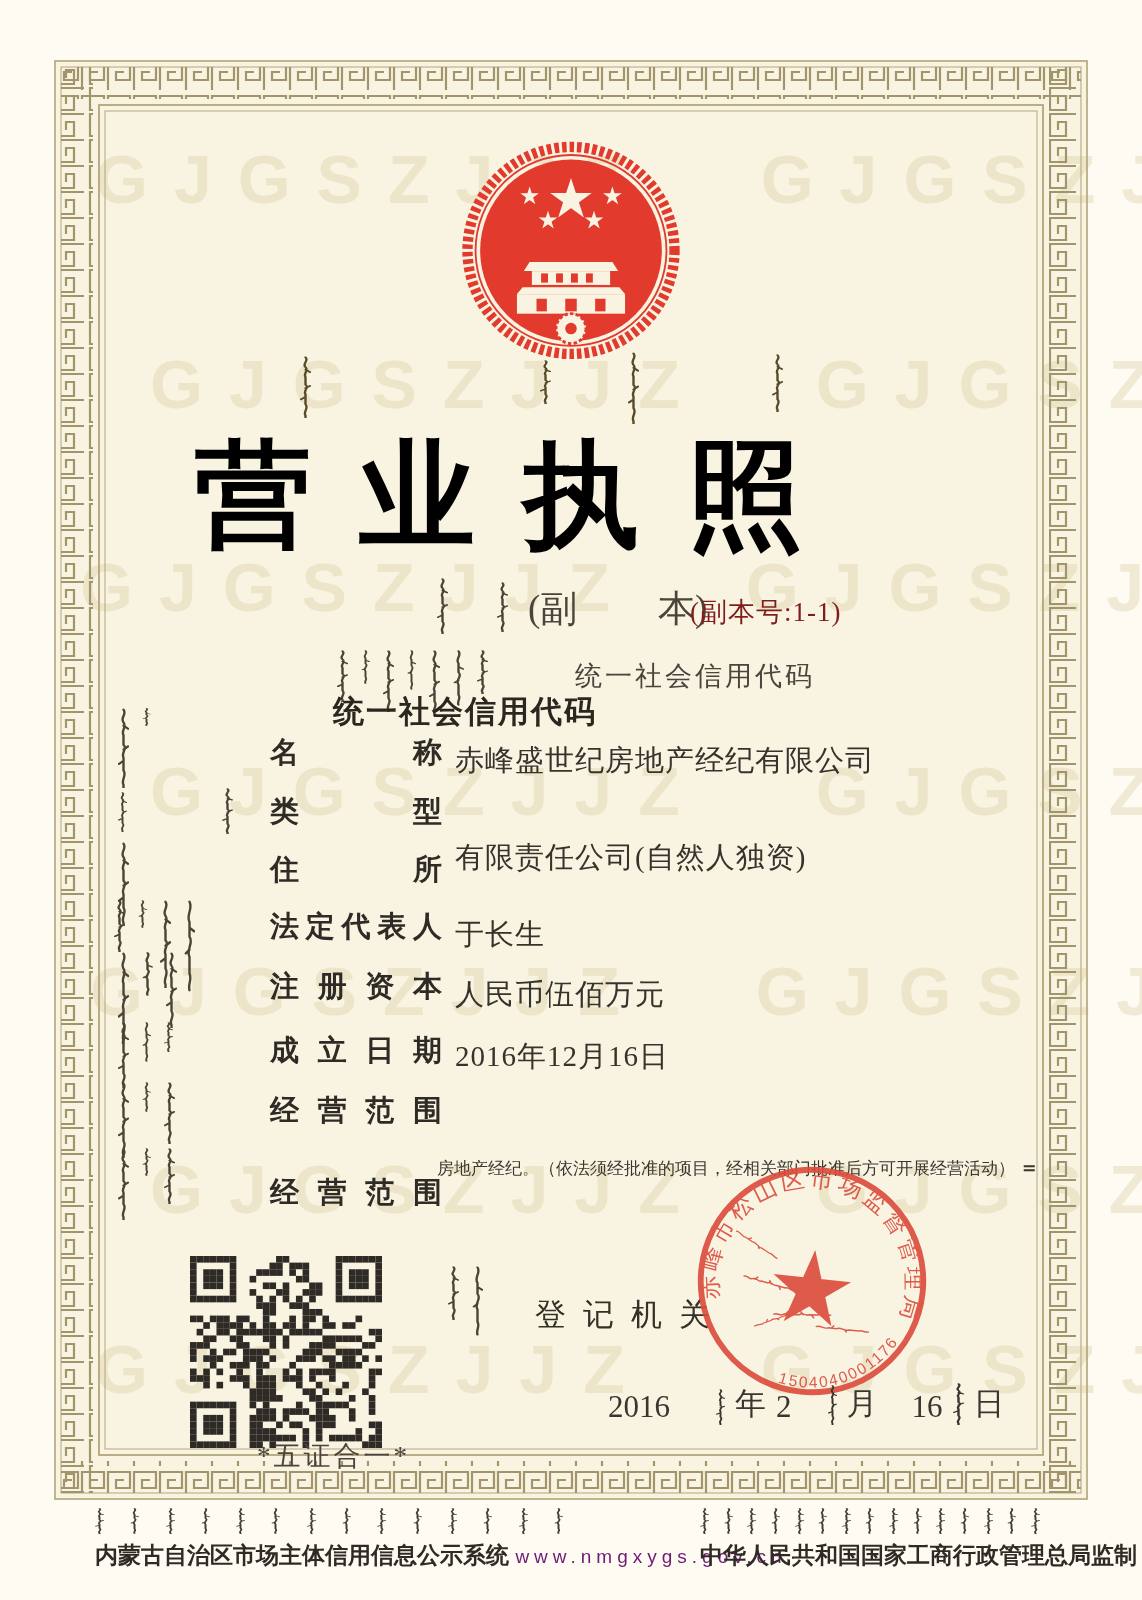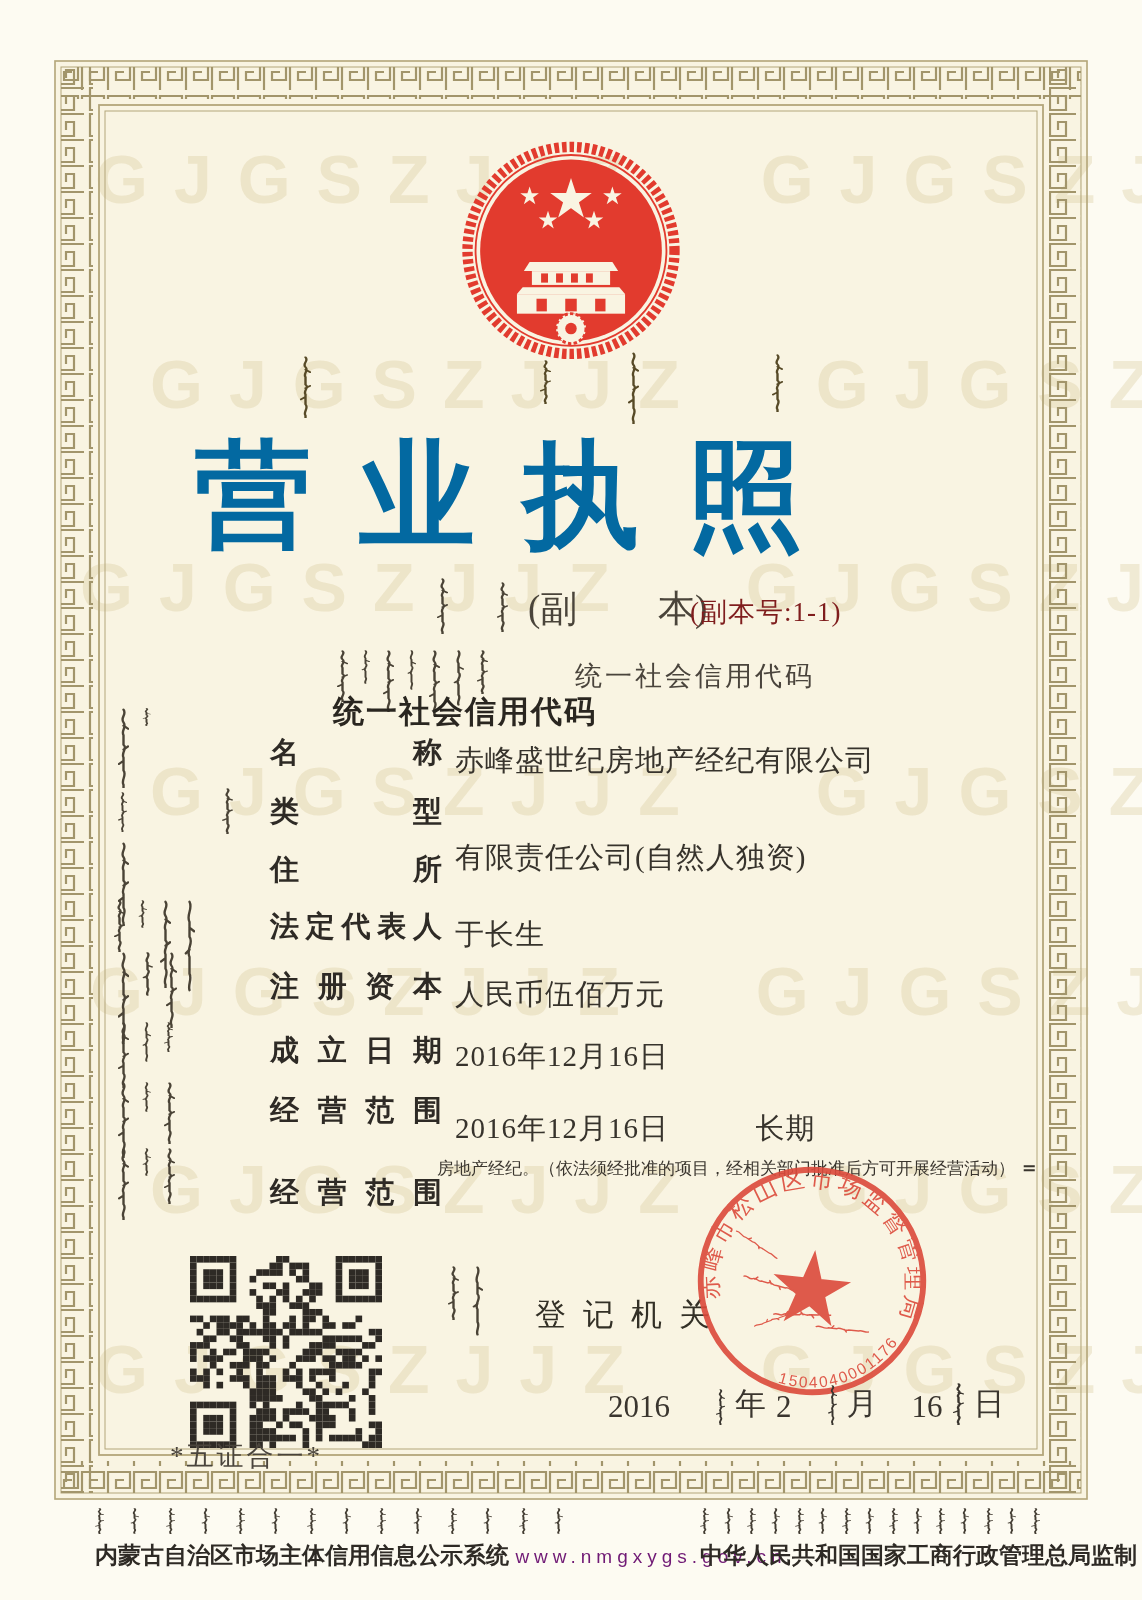--- a/index.html
+++ b/index.html
@@ -6,21 +6,21 @@
   .stage{position:relative;width:1142px;height:1600px;background:#fdfbf2;overflow:hidden;
          font-family:"Liberation Sans",sans-serif;color:#37332e;}
   .abs{position:absolute;}
   .paper-inner{position:absolute;left:54px;top:60px;width:1034px;height:1440px;background:#f9f4e2;}
   
   .wm{position:absolute;font-weight:bold;font-size:68px;letter-spacing:26px;
       color:rgba(210,192,135,.28);white-space:nowrap;pointer-events:none;}
   .wm span{margin-right:110px;}
   
   .cert-title{position:absolute;left:0;top:418px;width:998px;text-align:center;
-      font-size:116px;font-weight:bold;color:#0369a1;letter-spacing:48px;text-indent:48px;
+      font-size:116px;font-weight:bold;color:#000000;letter-spacing:48px;text-indent:48px;
       font-family:"Liberation Sans",sans-serif;}
   .dup-open,.dup-close{position:absolute;font-size:37px;color:#4a443a;font-family:"Liberation Serif",serif;}
   .copy-no{position:absolute;font-size:27px;color:#7f1d1d;font-family:"Liberation Serif",serif;letter-spacing:1px;}
   
   .cc-light{position:absolute;left:575px;top:658px;font-size:27px;letter-spacing:3px;color:#4a443c;}
   .cc-bold{position:absolute;left:333px;top:691px;font-size:31px;font-weight:bold;letter-spacing:2px;color:#2a2620;}
   .cc-val{position:absolute;left:620px;top:695px;font-size:28px;letter-spacing:1px;color:#36322c;
       font-family:"Liberation Serif",serif;}
   
   .f-label{position:absolute;left:270px;width:172px;font-size:29px;font-weight:600;color:#2e2a25;
@@ -33,21 +33,21 @@
       font-family:"Liberation Serif",serif;}
   .scope-mark{font-weight:bold;font-size:20px;letter-spacing:0;}
   
   .reg-label{position:absolute;left:535px;top:1294px;font-size:31px;letter-spacing:17px;color:#333026;}
   
   .date-row{position:absolute;left:608px;top:1383px;display:flex;align-items:flex-end;gap:10px;
       font-size:31px;color:#3a352e;font-family:"Liberation Serif",serif;}
   .date-row .mg-cluster{position:static;}
   
   .qr{position:absolute;left:190px;top:1256px;width:192px;height:192px;}
-  .qr-caption{position:absolute;left:170px;top:1438px;width:240px;text-align:left;font-size:27px;
+  .qr-caption{position:absolute;left:170px;top:1438px;width:240px;text-align:right;font-size:27px;
       letter-spacing:3px;color:#4a443c;font-family:"Liberation Serif",serif;}
   
   .seal{position:absolute;left:690px;top:1158px;width:244px;height:246px;opacity:.9;
       transform:rotate(6deg);}
   
   .foot-mg{position:absolute;top:1508px;display:flex;justify-content:space-between;color:#433d33;}
   .foot-text{position:absolute;top:1540px;font-size:23px;font-weight:600;color:#2e2a25;white-space:nowrap;}
   .foot-url{font-weight:normal;font-size:19px;letter-spacing:5px;color:#701a75;}
 </style>
 </head>
@@ -270,25 +270,20 @@
         <use href="#mg1"></use>
       </svg>
       <svg viewBox="0 0 12 100" preserveAspectRatio="none" style="height: 30px; width: 9px;">
         <use href="#mg2"></use>
       </svg>
       <svg viewBox="0 0 12 100" preserveAspectRatio="none" style="height: 62px; width: 11px;">
         <use href="#mg1"></use>
       </svg>
     </div>
   <div class="f-label" style="top:1094px">经营范围</div>
-  <div class="f-value" style="top:1110px">
-    <span>2016年12月16日</span>
-    <span style="display:inline-block;width:70px"></span>
-    <span>长期</span>
-  </div>
 
   <div class="mg-cluster" style="left:118px;top:1148px">
       <svg viewBox="0 0 12 100" preserveAspectRatio="none" style="height: 72px; width: 11px;">
         <use href="#mg1"></use>
       </svg>
       <svg viewBox="0 0 12 100" preserveAspectRatio="none" style="height: 28px; width: 9px;">
         <use href="#mg2"></use>
       </svg>
       <svg viewBox="0 0 12 100" preserveAspectRatio="none" style="height: 56px; width: 11px;">
         <use href="#mg1"></use>

